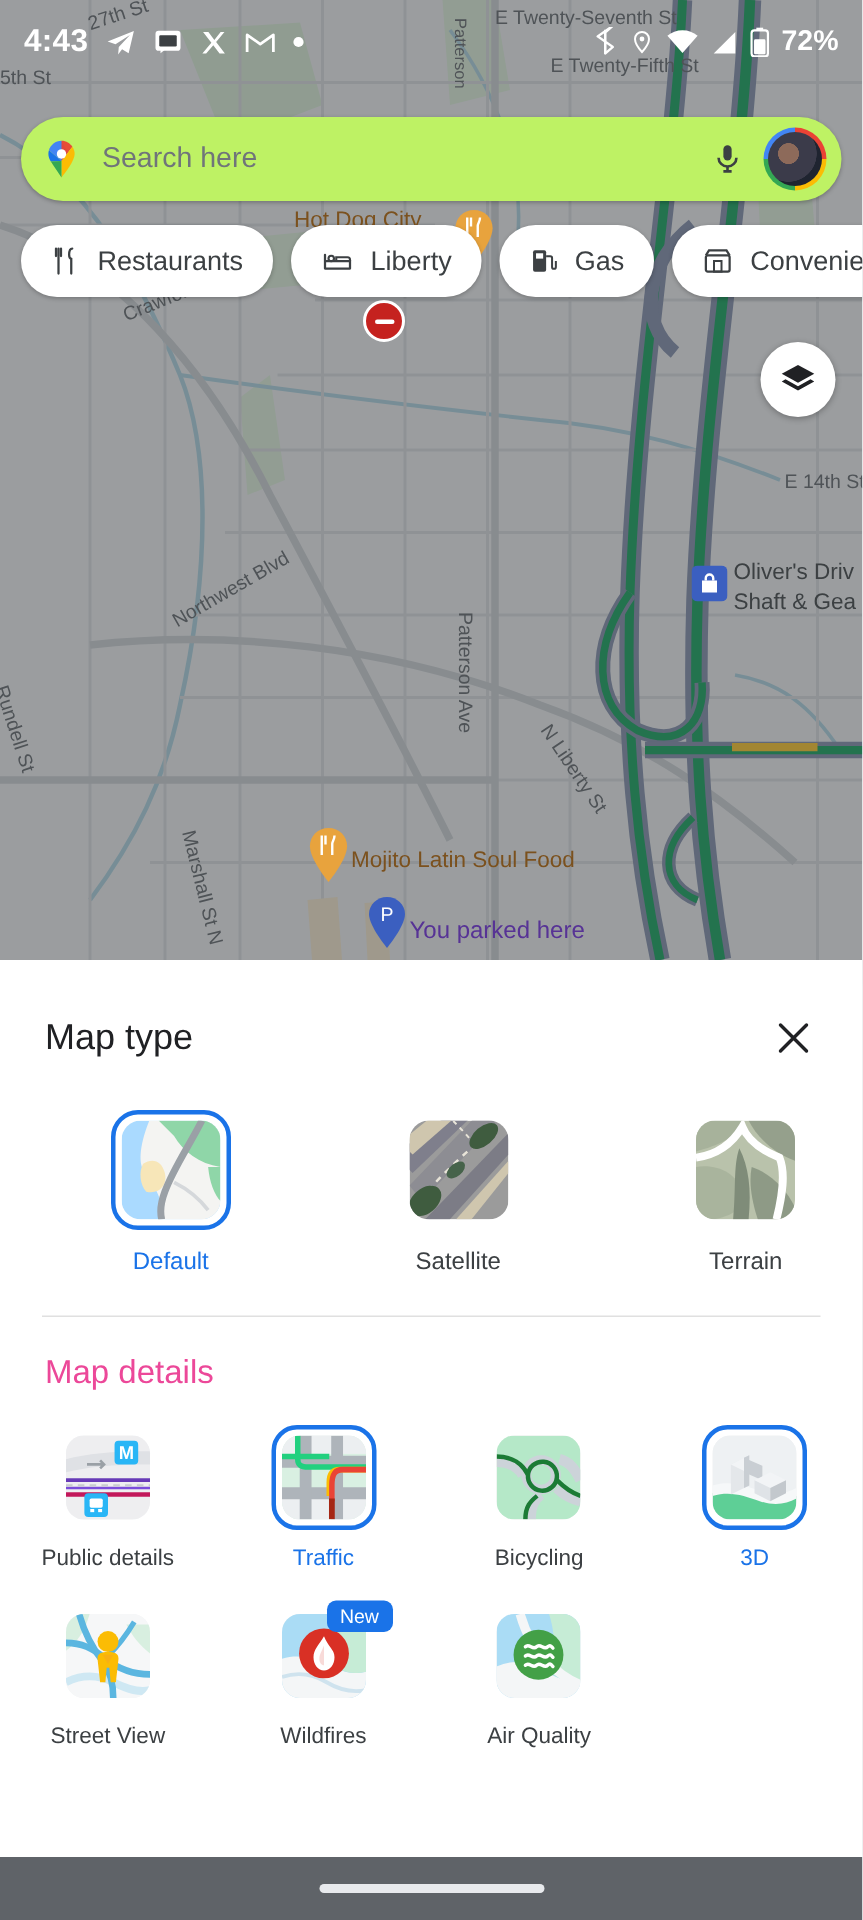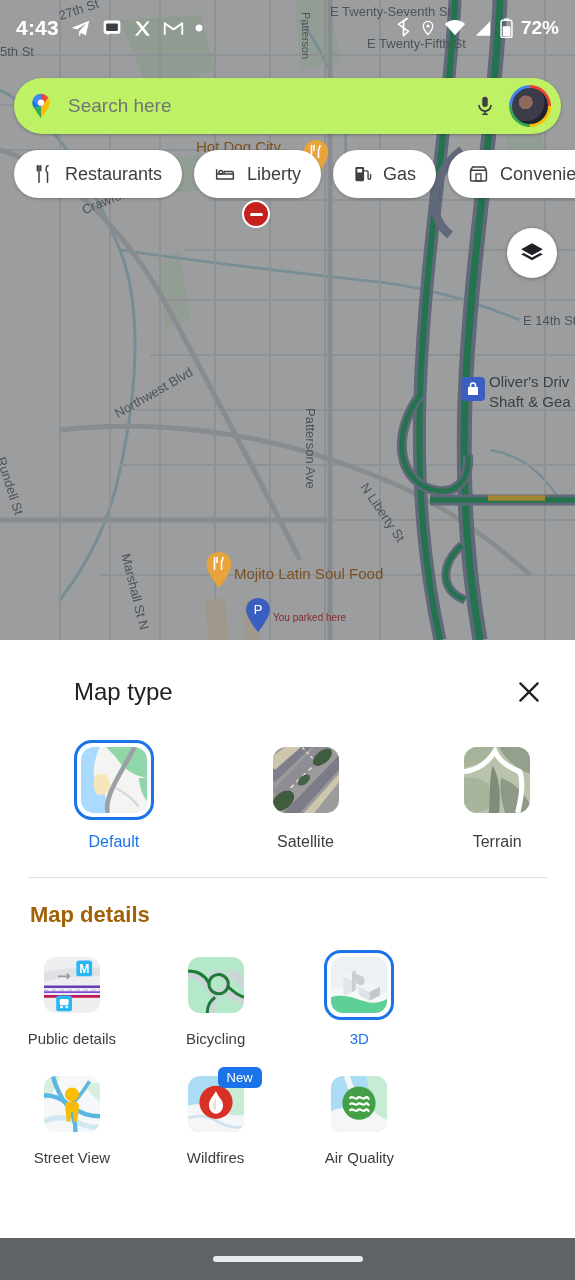--- a/index.html
+++ b/index.html
@@ -10,21 +10,21 @@
   }
   #screen { position: relative; width: 575px; height: 1280px; overflow: hidden; background:#fff; }
 
   
   #map-area { position: absolute; left:0; top:0; width:575px; height:640px; overflow:hidden; background:#e8eaed; }
   #map-canvas { position:absolute; left:0; top:0; width:575px; height:640px; }
   #map-scrim { position:absolute; left:0; top:0; width:575px; height:640px; background:rgba(60,64,67,.45); }
 
   .maplabel { position:absolute; font-size:13px; color:#5f6368; white-space:nowrap; }
   .poi-label { position:absolute; font-size:15px; color:#b06000; white-space:nowrap; }
-  .parked-label{ position:absolute; font-size:10px; color:#b91c1c; white-space:nowrap;}
+  .parked-label{ position:absolute; font-size:16px; color:#6d28d9; white-space:nowrap;}
   .biz-label { position:absolute; font-size:15px; color:#3c4043; white-space:nowrap; line-height:20px;}
 
   
   #statusbar { position:absolute; left:0; top:0; width:575px; height:56px; display:flex; align-items:center; z-index:12; padding:0 16px; color:#fff; }
   #sb-left { display:flex; align-items:center; gap:11px; }
   #sb-time { font-size:21px; font-weight:bold; letter-spacing:.2px;text-align:right; }
   #sb-right { margin-left:auto; display:flex; align-items:center; gap:8px; }
   #sb-batt-text { font-size:19px; font-weight:bold; }
   .sb-ic { display:block; }
 
@@ -49,34 +49,34 @@
   
   #closure { position:absolute; left:242px; top:200px; width:28px; height:28px; border-radius:50%; background:#c5221f;
              border:2px solid #fff; display:flex; align-items:center; justify-content:center; z-index:10; }
   #closure::after { content:""; width:13px; height:3px; background:#fff; border-radius:2px; }
 
   .pin { position:absolute; z-index:10; }
 
   
   #sheet { position:absolute; left:0; top:640px; width:575px; height:600px; background:#fff;
            border-radius:18px 18px 0 0; z-index:20; }
-  #sheet-head { display:flex; align-items:center; padding:32px 26px 0 30px;margin-left:44px; }
+  #sheet-head { display:flex; align-items:center; padding:32px 26px 0 30px; }
   #sheet-title { font-size:24px; color:#202124; }
   #close-btn { margin-left:auto; width:40px; height:40px; display:flex; align-items:center; justify-content:center; }
 
   .type-row { display:flex; padding:28px 0 0 0; }
   .type-item { width:33.33%; display:flex; flex-direction:column; align-items:center;margin-left:36px; }
   .thumb-wrap { width:80px; height:80px; border-radius:18px; padding:4px; border:3px solid transparent; display:flex; }
   .thumb-wrap.selected { border-color:#1a73e8; }
   .thumb { width:100%; height:100%; border-radius:13px; overflow:hidden; position:relative; }
   .type-label { margin-top:13px; font-size:16px; color:#3c4043; }
   .type-label.selected { color:#1a73e8; }
 
   #divider { height:1px; background:#e0e0e0; margin:26px 28px 0 28px; }
-  #details-title { font-size:22px; color:#a16207; padding:24px 0 0 30px;font-weight:bold; }
+  #details-title { font-size:22px; color:#ec4899; padding:24px 0 0 30px; }
 
   .detail-row { display:flex; padding:22px 0 0 0; }
   .detail-item { width:25%; display:flex; flex-direction:column; align-items:center; position:relative; }
   .dthumb-wrap { width:70px; height:70px; border-radius:17px; padding:4px; border:3px solid transparent; display:flex; position:relative; }
   .dthumb-wrap.selected { border-color:#1a73e8; }
   .dthumb { width:100%; height:100%; border-radius:12px; overflow:hidden; position:relative; background:#f1f3f4; }
   .detail-label { margin-top:10px; font-size:15px; color:#3c4043; text-align:center; }
   .detail-label.selected { color:#1a73e8; }
   .new-badge { position:absolute; top:-5px; right:-14px; background:#1a73e8; color:#fff; font-size:13px;
                padding:3px 9px; border-radius:6px; z-index:3; }
@@ -394,20 +394,41 @@
               <rect x="18" y="48" width="10" height="7" rx="1.3" fill="#fff"></rect>
               <rect x="18.5" y="56" width="3" height="2.4" fill="#fff"></rect>
               <rect x="24.5" y="56" width="3" height="2.4" fill="#fff"></rect>
               <path d="M16 22 H28 M26 19 l3 3 -3 3" stroke="#9aa0a6" stroke-width="2" fill="none"></path>
             </svg>
           </div>
         </div>
         <span class="detail-label">Public details</span>
       </div>
 
+      <div class="detail-item">
+        <div class="dthumb-wrap selected">
+          <div class="dthumb">
+            <svg viewBox="0 0 64 64" width="100%" height="100%">
+              <rect width="64" height="64" fill="#d9f0e2"></rect>
+              <rect x="0" y="0" width="64" height="14" fill="#eceff1"></rect>
+              <rect x="0" y="48" width="64" height="16" fill="#eceff1"></rect>
+              <path d="M0 20 H64" stroke="#aeb4ba" stroke-width="9"></path>
+              <path d="M0 44 H64" stroke="#aeb4ba" stroke-width="9"></path>
+              <path d="M18 0 V64" stroke="#aeb4ba" stroke-width="9"></path>
+              <path d="M42 0 V64" stroke="#aeb4ba" stroke-width="9"></path>
+              <path d="M12 0 V18 C12 22 14 24 20 24 H64" stroke="#22d07f" stroke-width="4.2" fill="none"></path>
+              <path d="M0 16 H36" stroke="#22d07f" stroke-width="4.2" fill="none"></path>
+              <path d="M64 26 H44 C38 26 36 30 36 36 V46" stroke="#fbbc04" stroke-width="4.2" fill="none"></path>
+              <path d="M64 26 H46 C40 26 38 30 38 38 V50" stroke="#ea4335" stroke-width="4.2" fill="none"></path>
+              <path d="M38 48 V64" stroke="#a52714" stroke-width="4.4" fill="none"></path>
+            </svg>
+          </div>
+        </div>
+        <span class="detail-label selected">Traffic</span>
+      </div>
 
       <div class="detail-item">
         <div class="dthumb-wrap">
           <div class="dthumb">
             <svg viewBox="0 0 64 64" width="100%" height="100%">
               <rect width="64" height="64" fill="#b5e8c8"></rect>
               <circle cx="34" cy="30" r="15" fill="#ccd3d9"></circle>
               <circle cx="34" cy="30" r="7.5" fill="#b5e8c8"></circle>
               <path d="M0 20 C10 20 16 24 20 30" stroke="#ccd3d9" stroke-width="8" fill="none"></path>
               <path d="M48 18 C56 20 60 26 64 34" stroke="#ccd3d9" stroke-width="8" fill="none"></path>

